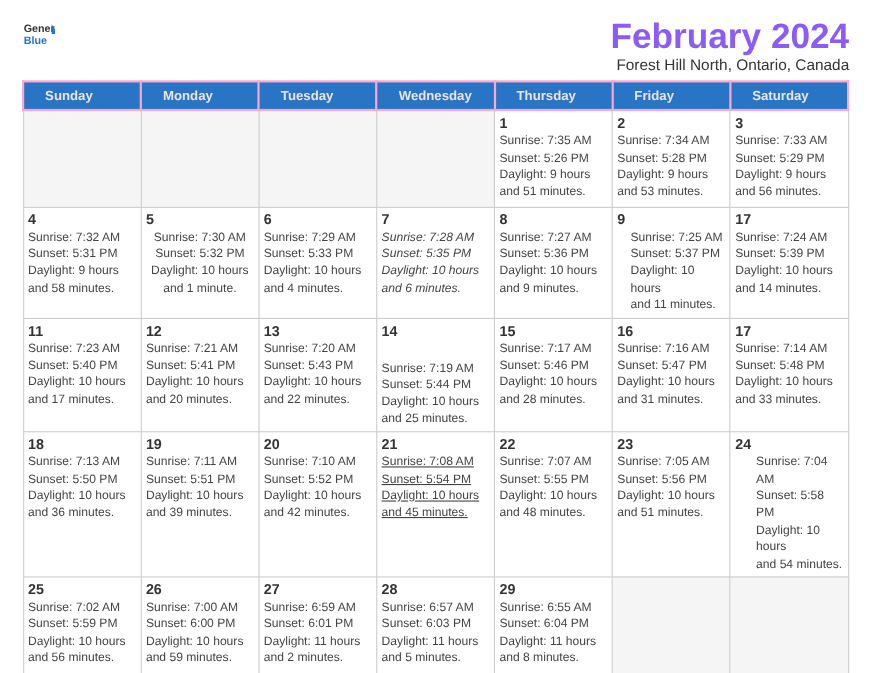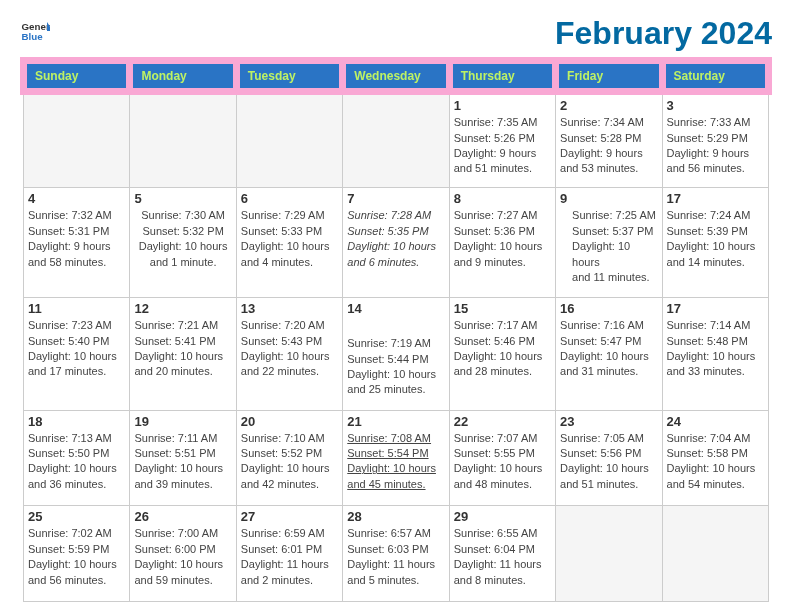--- a/index.html
+++ b/index.html
@@ -31,42 +31,42 @@
     .logo-icon {
       width: 30px;
       height: 30px;
     }
     .title-area {
       text-align: right;
     }
     .main-title {
       font-size: 32px;
       font-weight: bold;
-      color: #0369a1;
+      color: #8b5cf6;
       line-height: 1.1;
     }
     .subtitle {
       font-size: 14px;
       color: #333;
       font-weight: normal;
     }
     .calendar {
       flex: 1;
       border: 1px solid #ccc;
       border-collapse: collapse;
       width: 100%;
       table-layout: fixed;
     }
     .calendar th {
       background: #2a74c5;
-      color: #bef264;
+      color: #e5e5e5;
       font-size: 12px;
       font-weight: bold;
-      padding: 5px 8px;
-      border: 7px solid #f9a8d4;
+      padding: 5px 19px;
+      border: 2px solid #f9a8d4;
       text-align: left;
     }
     .calendar td {
       border: 1px solid #ccc;
       vertical-align: top;
       padding: 3px 4px;
       font-size: 9.5px;
       color: #333;
       background: #fff;
       height: 88px;
@@ -98,20 +98,21 @@
   <div class="header-area">
     <div class="logo">
       <svg class="logo-icon" viewBox="0 0 40 40" xmlns="http://www.w3.org/2000/svg">
         <text x="2" y="18" font-size="13" font-weight="bold" fill="#333" font-family="Arial">General</text>
         <text x="2" y="32" font-size="13" font-weight="bold" fill="#2a74c5" font-family="Arial">Blue</text>
         <polygon points="36,8 44,20 36,20" fill="#2a74c5"></polygon>
       </svg>
     </div>
     <div class="title-area">
       <div class="main-title">February 2024</div>
+      <div class="subtitle">Forest Hill North, Ontario, Canada</div>
     </div>
   </div>
 
   <table class="calendar">
     <thead>
       <tr>
 
       <th>Sunday</th>
           <th>Monday</th>
           <th>Tuesday</th>
@@ -290,21 +291,21 @@
           </td>
           <td>
             <span class="day-number">23</span>
             <div class="day-info" style="white-space: pre-line;">Sunrise: 7:05 AM
 Sunset: 5:56 PM
 Daylight: 10 hours
 and 51 minutes.</div>
           </td>
           <td>
             <span class="day-number">24</span>
-            <div class="day-info" style="white-space: pre-line;">Sunrise: 7:04 AM
+            <div class="day-info" style="white-space: pre-line; margin-left: 19px;">Sunrise: 7:04 AM
 Sunset: 5:58 PM
 Daylight: 10 hours
 and 54 minutes.</div>
           </td>
         </tr>
         <tr>
           <td>
             <span class="day-number">25</span>
             <div class="day-info" style="white-space: pre-line;">Sunrise: 7:02 AM
 Sunset: 5:59 PM

